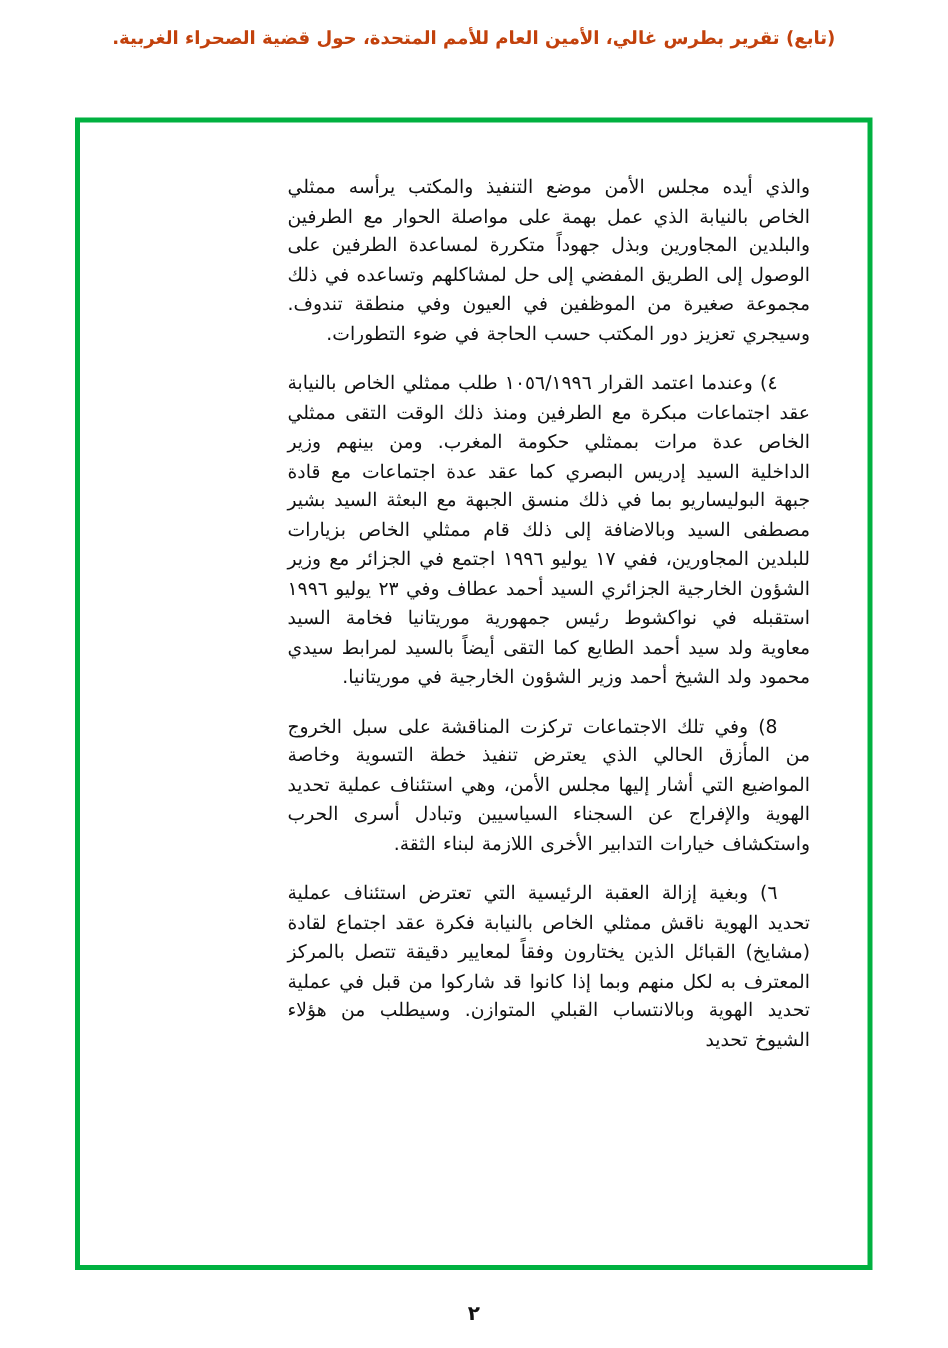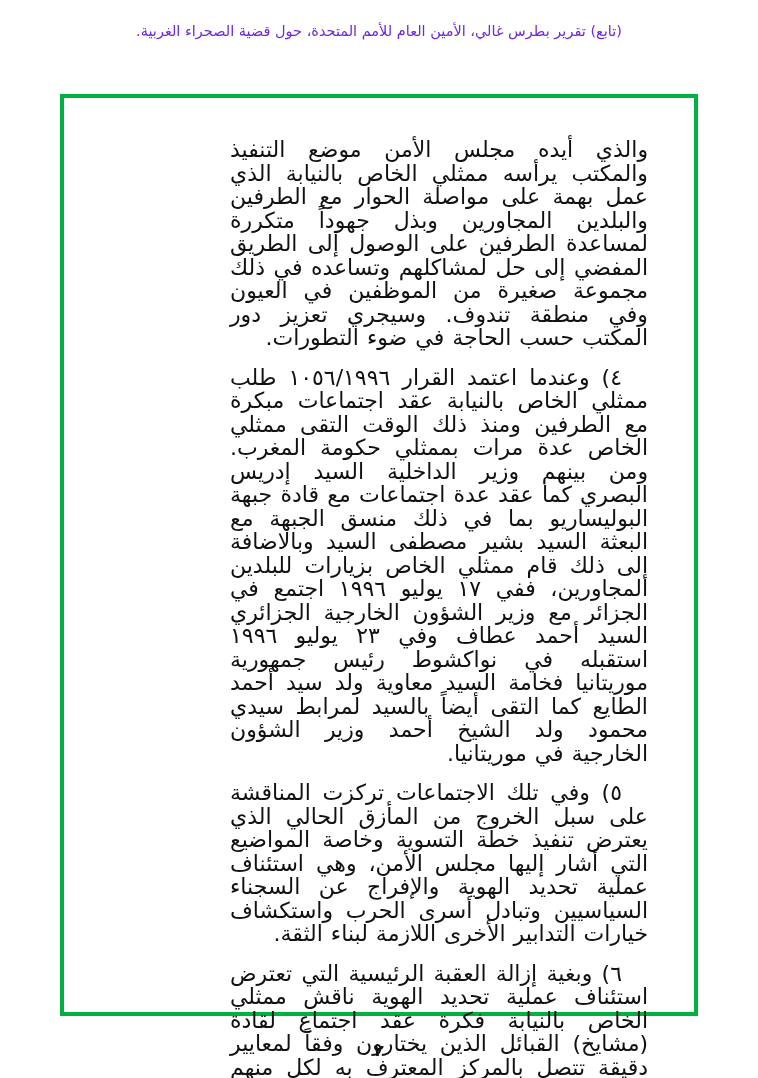--- a/index.html
+++ b/index.html
@@ -16,22 +16,22 @@
     overflow: hidden;
     direction: rtl;
   }
   .header {
     padding-top: 20px;
     text-align: center;
     direction: rtl;
   }
   .header .title {
     font-size: 14.5px;
-    font-weight: normal;
-    color: #6d28d9;
+    font-weight: bold;
+    color: #c2410c;
     line-height: 1.6;
     margin: 0 40px;
   }
   .header .source {
     font-size: 10.5px;
     font-weight: bold;
     color: #111111;
     margin: 4px 40px 0;
     line-height: 1.5;
   }
@@ -49,21 +49,21 @@
     position: absolute;
     top: 40px;
     right: 46px;
     left: 150px;
     direction: rtl;
     text-align: justify;
     color: #111111;
   }
   .body-text p {
     margin: 0 0 16px 16px;
-    font-size: 22px;
+    font-size: 15px;
     line-height: 23.5px;
     word-spacing: 1px;
   }
   .body-text p.para-indent {
     text-indent: 26px;
   }
   .page-number {
     position: absolute;
     bottom: 18px;
     left: 0;
@@ -80,20 +80,20 @@
 <div class="page">
 
   <div class="header">
     <div class="title">(تابع) تقرير بطرس غالي، الأمين العام للأمم المتحدة، حول قضية الصحراء الغربية.</div>
   </div>
 
   <div class="content-frame" style="border-color: rgb(0, 177, 64);">
     <div class="body-text">
       <p>والذي أيده مجلس الأمن موضع التنفيذ والمكتب يرأسه ممثلي الخاص بالنيابة الذي عمل بهمة على مواصلة الحوار مع الطرفين والبلدين المجاورين وبذل جهوداً متكررة لمساعدة الطرفين على الوصول إلى الطريق المفضي إلى حل لمشاكلهم وتساعده في ذلك مجموعة صغيرة من الموظفين في العيون وفي منطقة تندوف. وسيجري تعزيز دور المكتب حسب الحاجة في ضوء التطورات.</p>
       <p class="para-indent">٤) وعندما اعتمد القرار ١٠٥٦/١٩٩٦ طلب ممثلي الخاص بالنيابة عقد اجتماعات مبكرة مع الطرفين ومنذ ذلك الوقت التقى ممثلي الخاص عدة مرات بممثلي حكومة المغرب. ومن بينهم وزير الداخلية السيد إدريس البصري كما عقد عدة اجتماعات مع قادة جبهة البوليساريو بما في ذلك منسق الجبهة مع البعثة السيد بشير مصطفى السيد وبالاضافة إلى ذلك قام ممثلي الخاص بزيارات للبلدين المجاورين، ففي ١٧ يوليو ١٩٩٦ اجتمع في الجزائر مع وزير الشؤون الخارجية الجزائري السيد أحمد عطاف وفي ٢٣ يوليو ١٩٩٦ استقبله في نواكشوط رئيس جمهورية موريتانيا فخامة السيد معاوية ولد سيد أحمد الطايع كما التقى أيضاً بالسيد لمرابط سيدي محمود ولد الشيخ أحمد وزير الشؤون الخارجية في موريتانيا.</p>
-      <p class="para-indent">٥) وفي تلك الاجتماعات تركزت المناقشة على سبل الخروج من المأزق الحالي الذي يعترض تنفيذ خطة التسوية وخاصة المواضيع التي أشار إليها مجلس الأمن، وهي استئناف عملية تحديد الهوية والإفراج عن السجناء السياسيين وتبادل أسرى الحرب واستكشاف خيارات التدابير الأخرى اللازمة لبناء الثقة.</p>
+      <p class="para-indent">8) وفي تلك الاجتماعات تركزت المناقشة على سبل الخروج من المأزق الحالي الذي يعترض تنفيذ خطة التسوية وخاصة المواضيع التي أشار إليها مجلس الأمن، وهي استئناف عملية تحديد الهوية والإفراج عن السجناء السياسيين وتبادل أسرى الحرب واستكشاف خيارات التدابير الأخرى اللازمة لبناء الثقة.</p>
       <p class="para-indent">٦) وبغية إزالة العقبة الرئيسية التي تعترض استئناف عملية تحديد الهوية ناقش ممثلي الخاص بالنيابة فكرة عقد اجتماع لقادة (مشايخ) القبائل الذين يختارون وفقاً لمعايير دقيقة تتصل بالمركز المعترف به لكل منهم وبما إذا كانوا قد شاركوا من قبل في عملية تحديد الهوية وبالانتساب القبلي المتوازن. وسيطلب من هؤلاء الشيوخ تحديد</p>
     </div>
   </div>
 
   <div class="page-number">٢</div>
 
 </div>
 
 </body></html>

